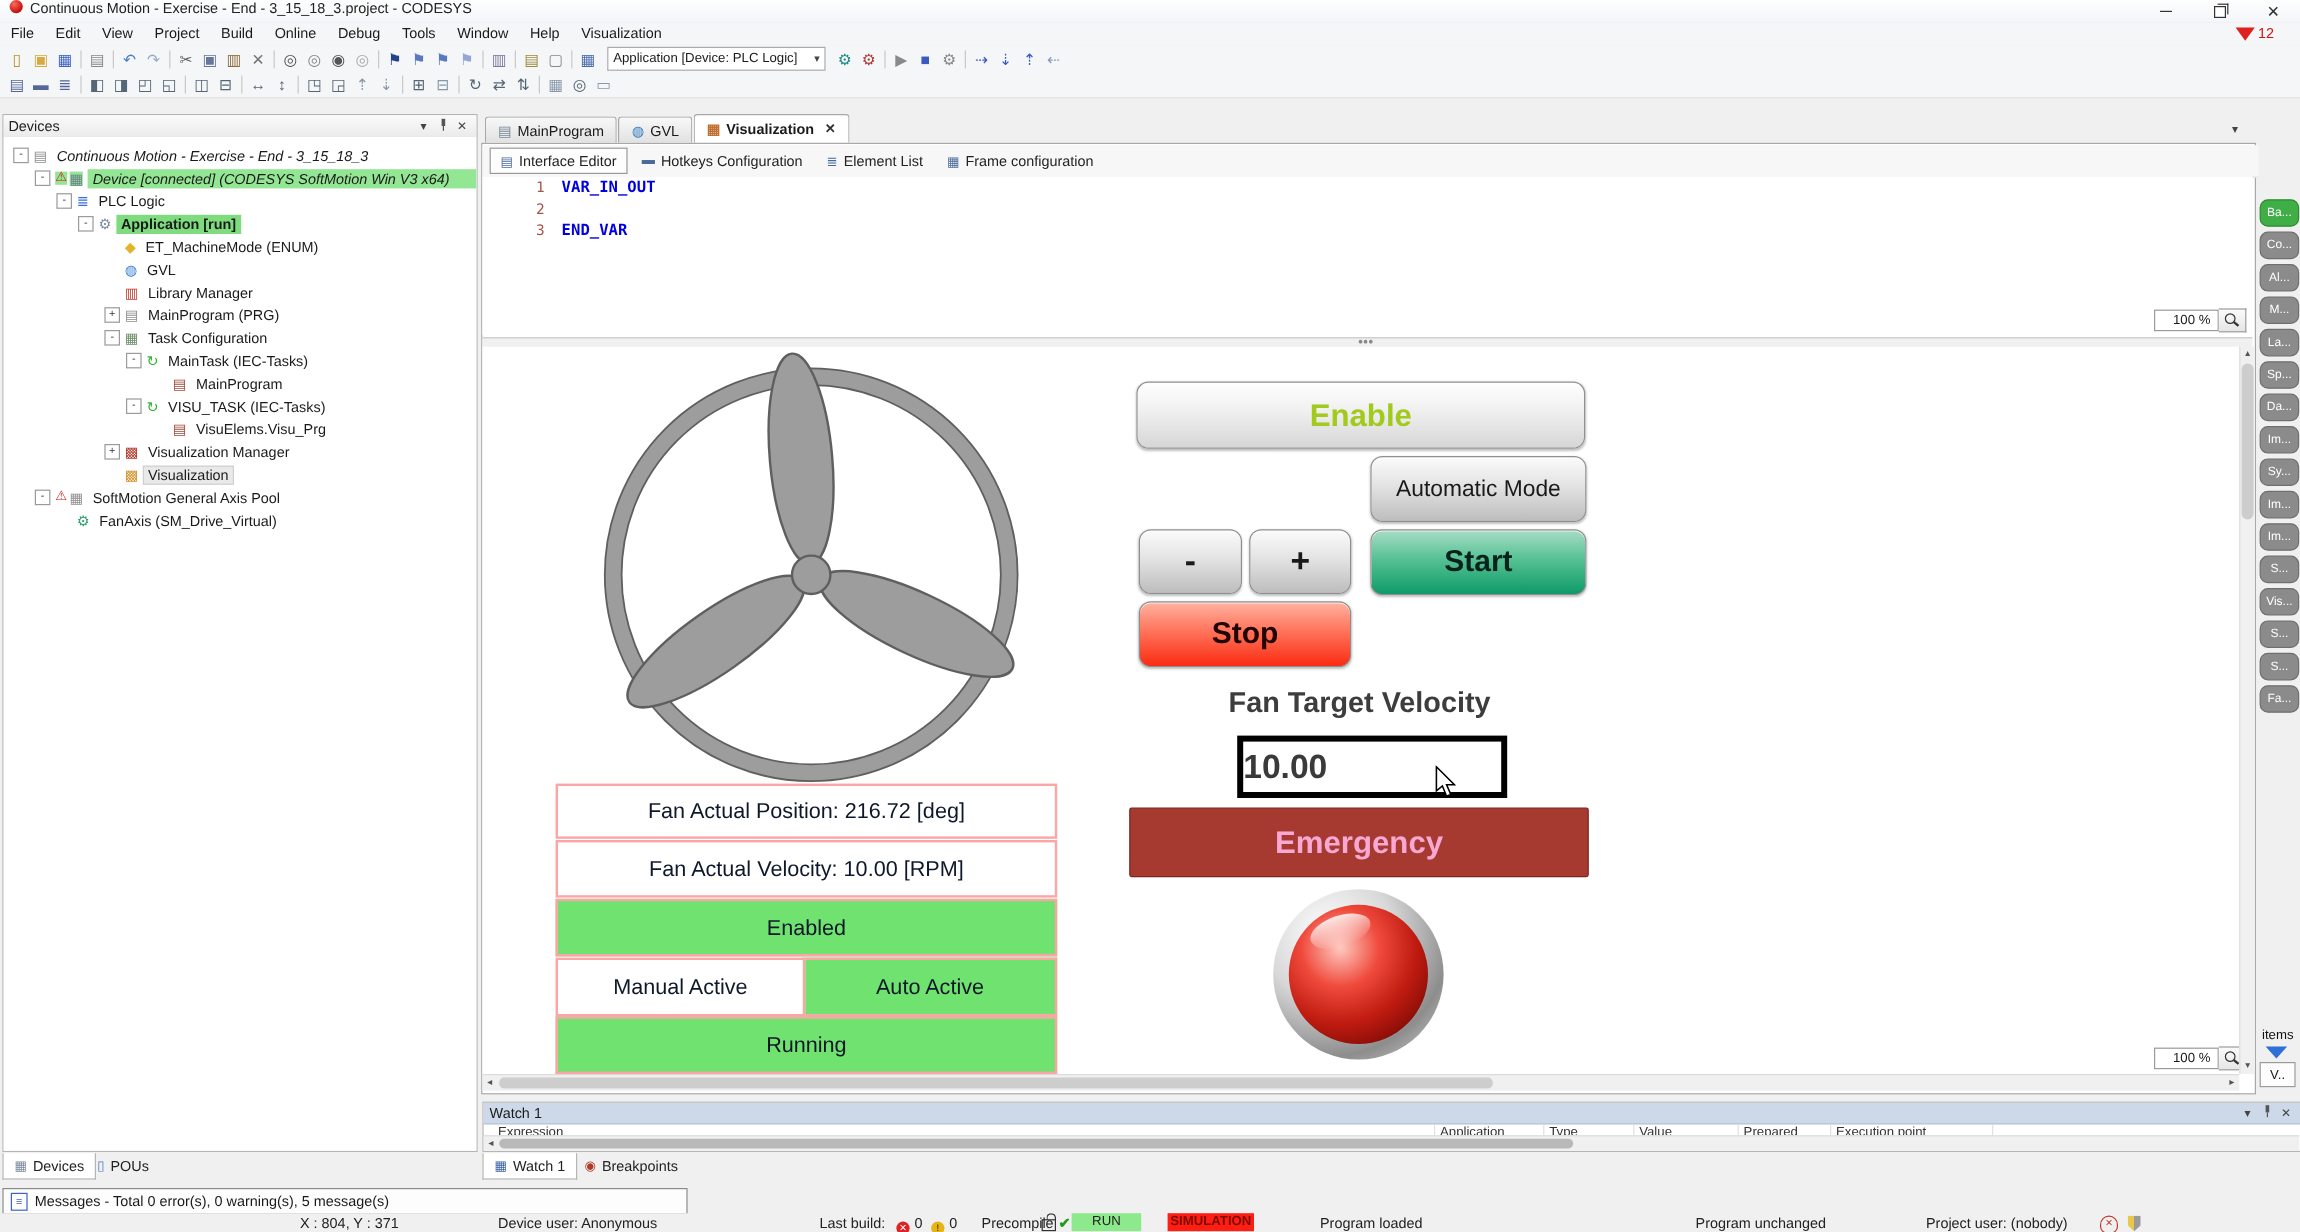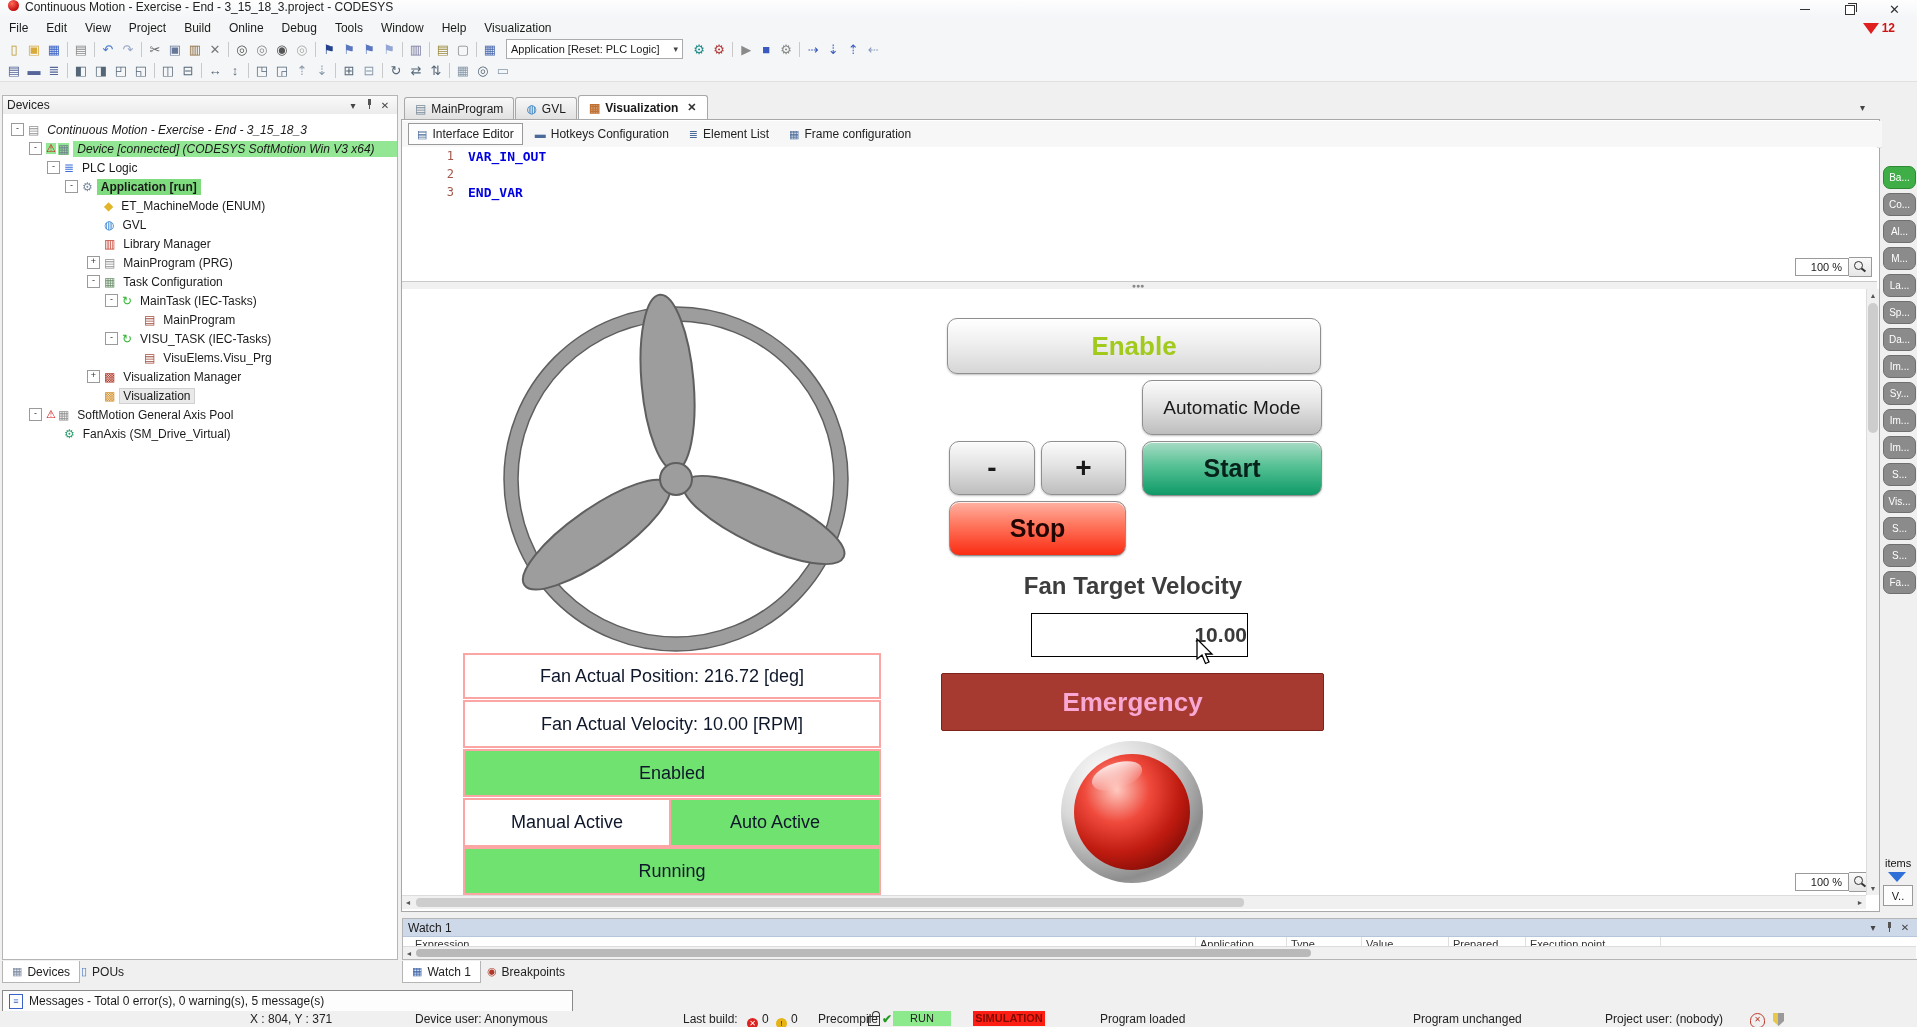--- a/index.html
+++ b/index.html
@@ -16,21 +16,21 @@
   #win-min::before{content:"";width:10px;height:1px;background:#333;display:block}
   #win-restore i{display:block;width:8px;height:8px;border:1px solid #333;position:relative;background:#fff}
   #win-restore i::before{content:"";position:absolute;left:2px;top:-3px;width:8px;height:8px;border:1px solid #333;border-left:none;border-bottom:none}
   #win-close{font-size:13px}
 
   
   #menubar{left:0;top:19px;width:1917px;height:19px;background:#f5f6f7;display:flex;align-items:center}
   .mitem{padding:0 9px;height:19px;line-height:19px}
   #funnel-wrap{position:absolute;right:22px;top:2px;display:flex;align-items:center;gap:3px}
   #funnel{width:0;height:0;border-left:8px solid transparent;border-right:8px solid transparent;border-top:11px solid #e01f1f}
-  #funnel-count{color:#d01414;font-weight:bold;font-size:12px}
+  #funnel-count{color:#d01414;font-weight:normal;font-size:12px}
 
   
   #toolbar1{left:0;top:38px;width:1917px;height:22px;background:#f5f6f7;display:flex;align-items:center;padding-left:4px}
   #toolbar2{left:0;top:60px;width:1917px;height:21px;background:#f5f6f7;display:flex;align-items:center;padding-left:4px;border-bottom:1px solid #e0e0e0}
   .tbi{width:20px;height:18px;display:inline-flex;align-items:center;justify-content:center;font-size:13px;color:#666;flex:0 0 auto}
   .tbi.sep{width:1px;height:15px;background:#c9c9c9;margin:0 3px;color:transparent;overflow:hidden}
   #appcombo{display:inline-flex;align-items:center;height:18px;border:1px solid #ababab;background:#fff;margin:0 6px;padding:0 4px;gap:14px}
   #appcombo .cval{font-size:11px}
   #appcombo .carr{font-size:9px;color:#444}
 
@@ -93,21 +93,21 @@
   .vbtn.graybtn{background:linear-gradient(180deg,#fbfbfb,#e3e3e3 45%,#bdbdbd)}
   #btn-enable{left:545px;top:29px;width:372px;height:54px;background:linear-gradient(180deg,#ffffff,#efefef 45%,#d6d6d6);color:#a2ca1c;font-size:26px;font-weight:bold}
   #btn-manual{left:545px;top:91px;width:178px;height:53px;font-size:19px}
   #btn-auto{left:740px;top:91px;width:178px;height:53px;font-size:19px}
   #btn-minus{left:547px;top:152px;width:84px;height:52px;font-size:28px;font-weight:bold}
   #btn-plus{left:639px;top:152px;width:83px;height:52px;font-size:28px;font-weight:bold}
   #btn-start{left:740px;top:152px;width:178px;height:53px;background:linear-gradient(180deg,#a8dcc5,#56c194 45%,#0f9a68);font-size:25px;font-weight:bold;color:#07221a}
   #btn-stop{left:547px;top:212px;width:175px;height:53px;background:linear-gradient(180deg,#ffb2a2,#ff7a62 40%,#fa2c12);font-size:25px;font-weight:bold;color:#200503}
   #btn-reset{left:740px;top:212px;width:178px;height:53px;background:linear-gradient(180deg,#b8c5fa,#7b93f5 40%,#2b50e8);font-size:25px;font-weight:bold;color:#071033}
   #target-label{left:545px;top:283px;width:372px;text-align:center;font-size:24px;font-weight:bold;color:#3d3d3d}
-  #target-input{left:629px;top:324px;width:215px;height:42px;border:1px solid #000000;background:#fff;text-align:right;font-size:21px;font-weight:bold;color:#3a3a3a;line-height:42px}
+  #target-input{left:629px;top:324px;width:215px;height:42px;border:5px solid #000000;background:#fff;text-align:left;font-size:28px;font-weight:bold;color:#3a3a3a;line-height:42px}
   #btn-emergency{left:539px;top:384px;width:381px;height:56px;background:#a63a30;border:1px solid #7c241c;border-radius:2px;color:#f9a8d4;font-size:26px;font-weight:bold;box-shadow:none}
   .statbox{position:absolute;border:2px solid #fca5a5;background:#fff;display:flex;align-items:center;justify-content:center;font-size:18px;color:#0f172a}
   .statbox.green{background:#6fe26f}
   #st-pos{left:61px;top:364px;width:414px;height:42px}
   #st-vel{left:61px;top:411px;width:414px;height:44px}
   #st-en{left:61px;top:460px;width:414px;height:44px}
   #st-man{left:61px;top:509px;width:204px;height:45px}
   #st-auto{left:267px;top:509px;width:208px;height:45px}
   #st-run{left:61px;top:558px;width:414px;height:44px}
   #lamp{left:659px;top:452px;width:142px;height:142px;border-radius:50%;
@@ -269,21 +269,21 @@
 
       <span class="tbi" style="color: rgb(154, 138, 58);">▤</span>
 
       <span class="tbi" style="color: rgb(136, 136, 136);">▢</span>
 
       <span class="tbi sep">|</span>
 
       <span class="tbi" style="color: rgb(74, 106, 176);">▦</span>
 
     <span id="appcombo">
-      <span class="cval">Application [Reset: PLC Logic]</span>
+      <span class="cval">Application [Device: PLC Logic]</span>
       <span class="carr">▾</span>
     </span>
 
       <span class="tbi" style="color: rgb(30, 138, 138);">⚙</span>
 
       <span class="tbi" style="color: rgb(176, 58, 58);">⚙</span>
 
       <span class="tbi sep">|</span>
 
       <span class="tbi" style="color: rgb(138, 138, 138);">▶</span>

